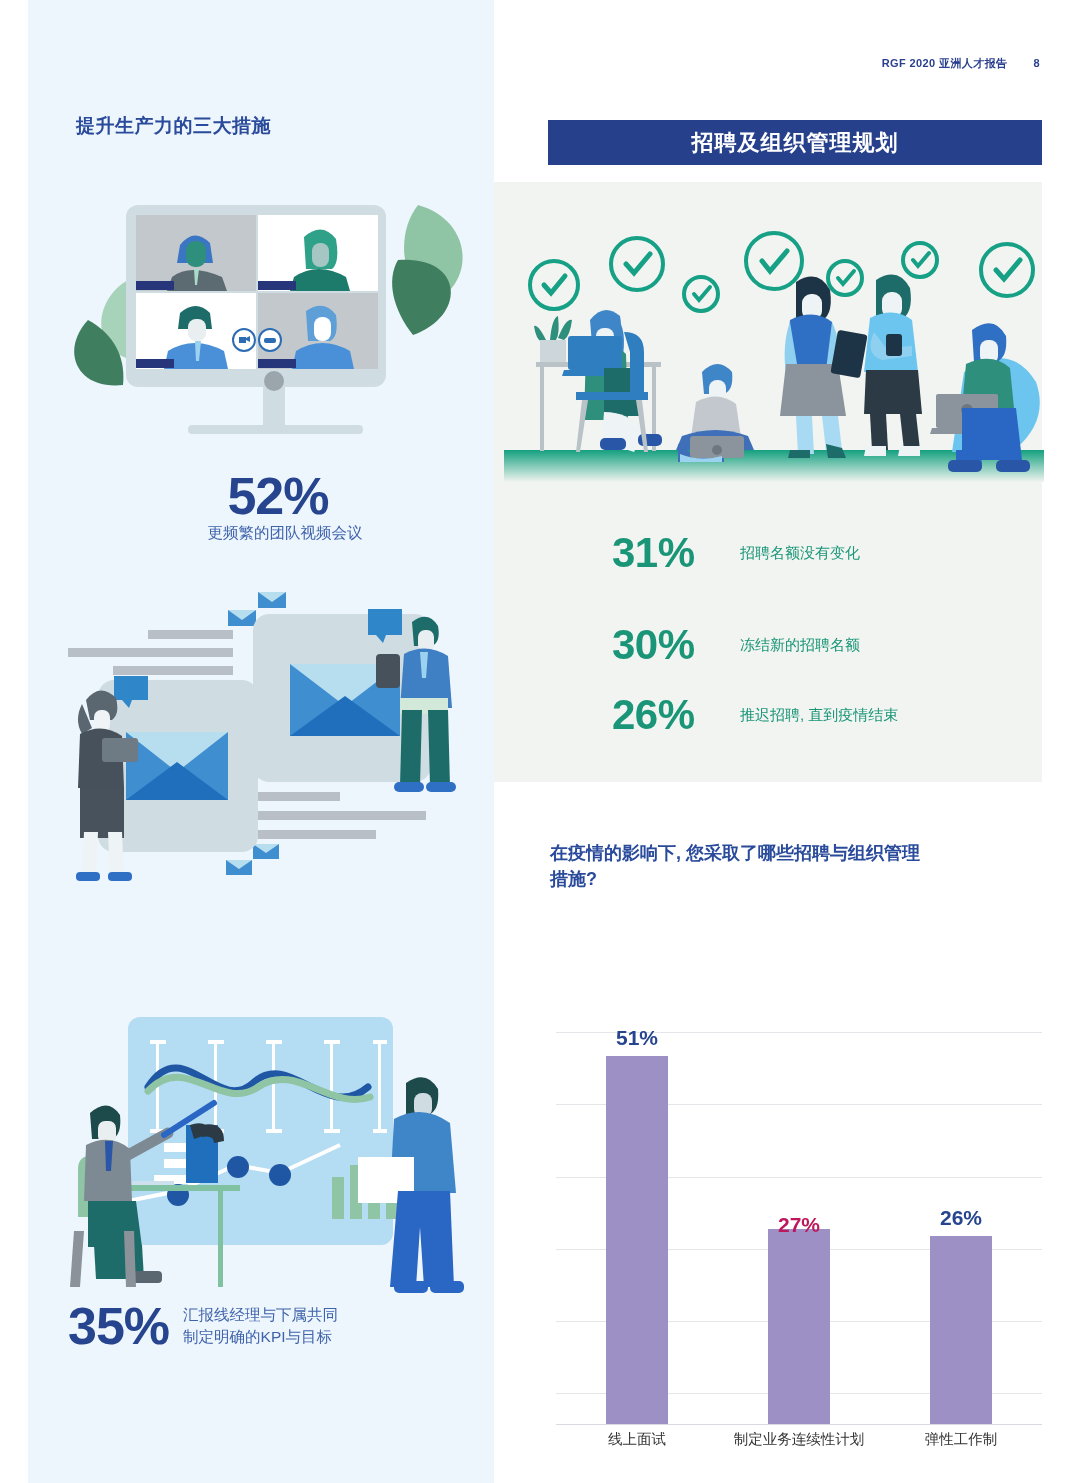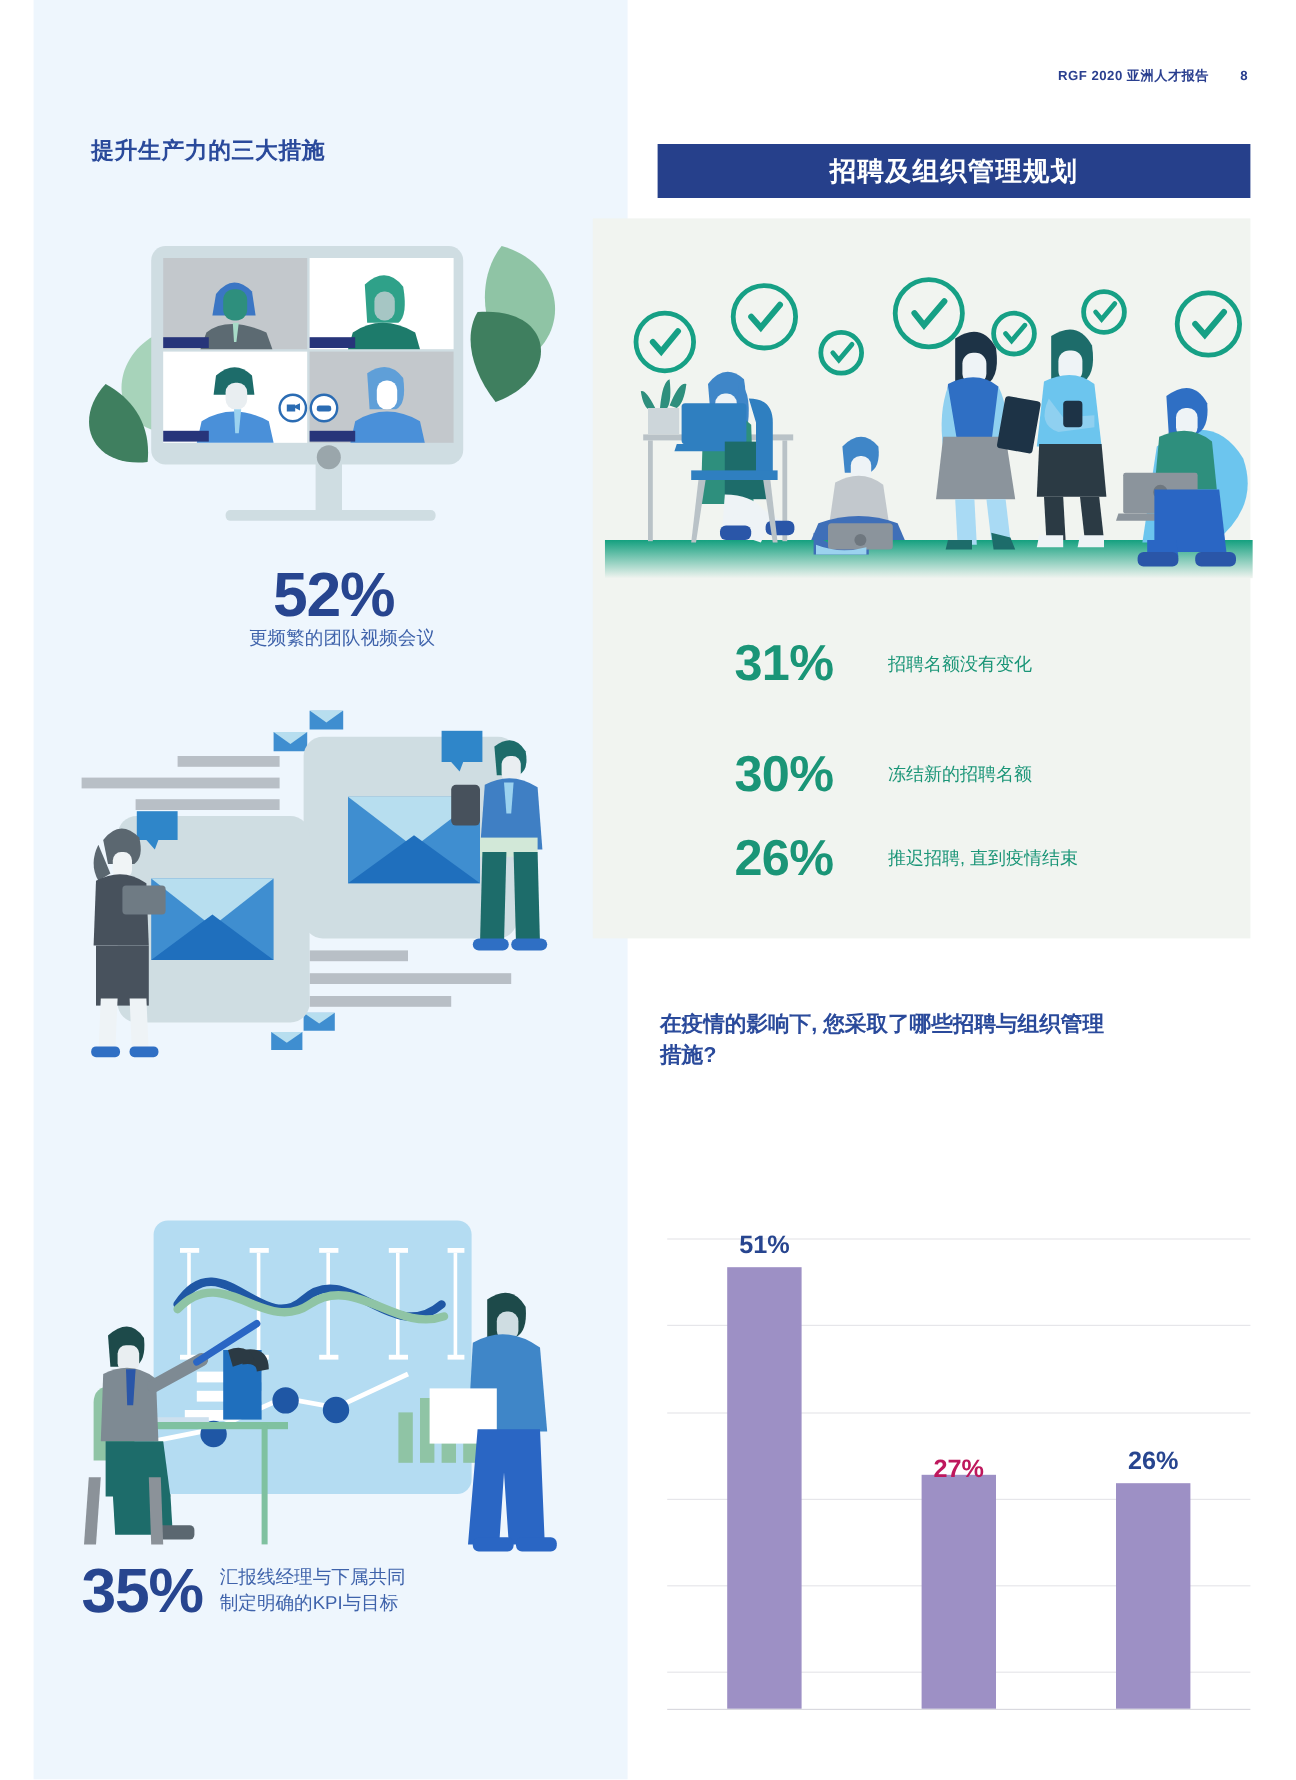--- a/index.html
+++ b/index.html
@@ -8,21 +8,21 @@
 
   
   #page{position:absolute;inset:0;background:#ffffff;}
 
   #header{position:absolute;top:56px;left:0;width:1040px;text-align:right;
           font-size:11px;font-weight:bold;color:#2a3f8f;letter-spacing:.4px;}
   #header .pgnum{display:inline-block;margin-left:26px;}
 
   
   #left-panel{position:absolute;left:28px;top:0;width:466px;height:1483px;
-              background:#eef6fd;padding-left:29px;}
+              background:#eef6fd;}
   #left-title{position:absolute;left:48px;top:113px;font-size:19px;font-weight:bold;
               color:#2a4a9b;letter-spacing:.5px;}
 
   .stat-block{position:absolute;left:40px;width:420px;display:flex;align-items:center;}
   .stat-num{font-size:52px;font-weight:bold;color:#27458f;letter-spacing:-1px;
             line-height:1;white-space:nowrap;}
   .stat-desc{font-size:15.5px;color:#3f63ab;line-height:1.42;margin-left:14px;
              white-space:pre-line;}
 
   #stat1{top:470px;flex-direction:column;}
@@ -409,15 +409,20 @@
             <div class="barval" style="bottom: 187px; color: #be185d;">27%</div>
             <div class="bar" style="height: 194.85px; background: rgb(157, 144, 197);"></div>
           </div>
           <div class="barcol">
             <div class="barval" style="bottom: 193.633px; color: rgb(39, 69, 143);">26%</div>
             <div class="bar" style="height: 187.633px; background: rgb(157, 144, 197);"></div>
           </div>
         </div>
       <div class="axisline"></div>
     </div>
+    <div class="xlabels" id="xlabels">
+        <div>线上面试</div>
+        <div>制定业务连续性计划</div>
+        <div>弹性工作制</div>
+      </div>
   </div>
 
 </div>
 
 </body></html>

